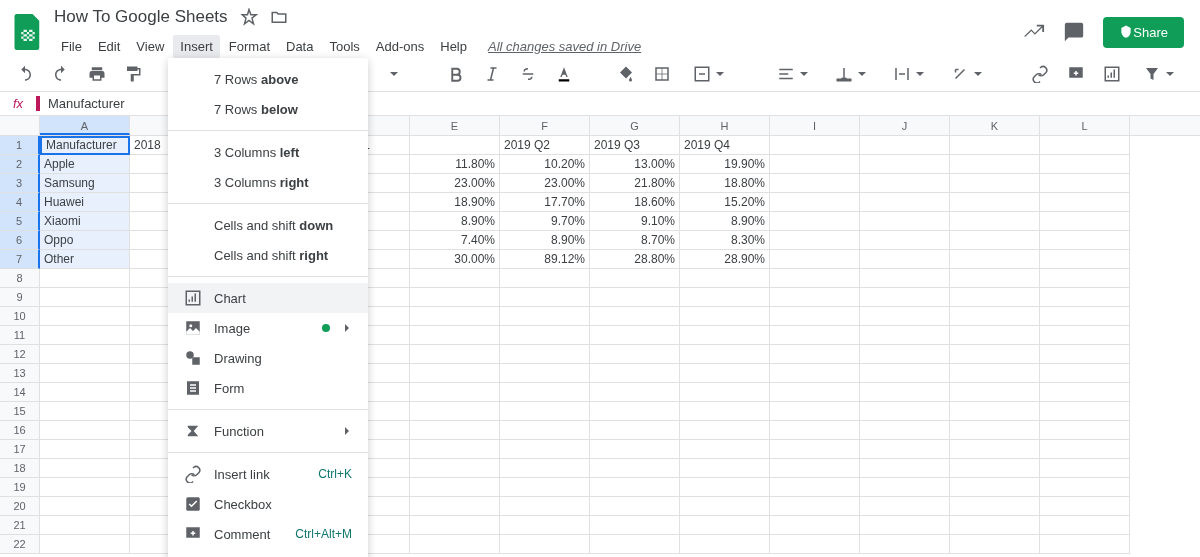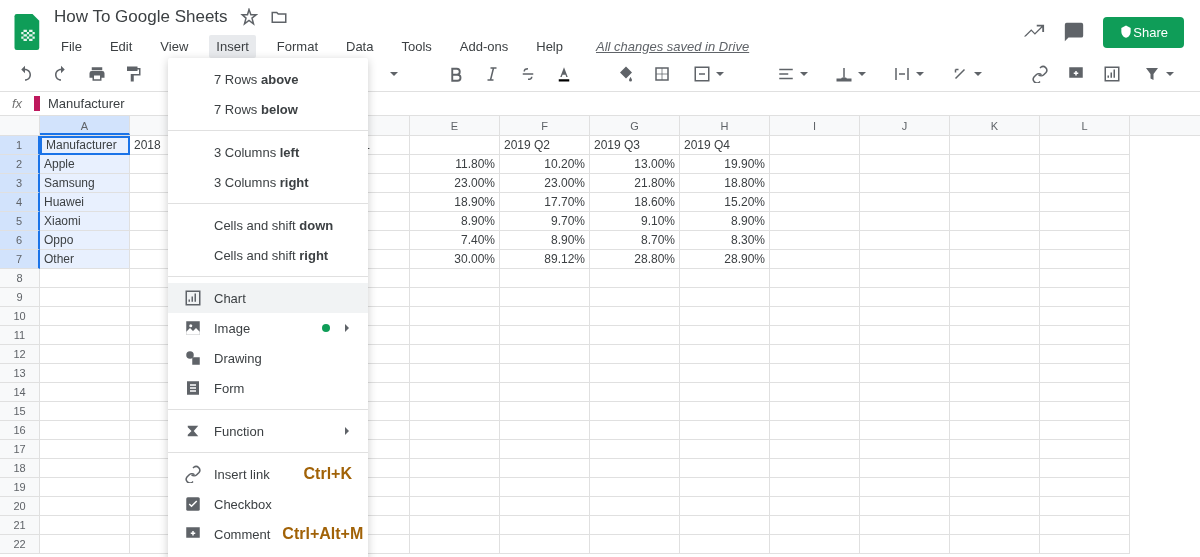--- a/index.html
+++ b/index.html
@@ -6,40 +6,40 @@
 body { font-family: Arial, sans-serif; font-size: 13px; color: #3c4043; background: #fff; width: 1200px; height: 557px; overflow: hidden; position: relative; }
 
 
 .header { display: flex; align-items: center; padding: 8px 16px 0 12px; height: 56px; }
 .logo { width: 32px; height: 40px; margin-right: 10px; display: flex; align-items: center; justify-content: center; }
 .logo svg { width: 28px; height: 36px; }
 .title-area { flex: 1; }
 .title-row { display: flex; align-items: center; gap: 12px; }
 .doc-title { font-size: 17px; color: #3c4043; }
 .star-icon, .folder-icon { width: 18px; height: 18px; fill: #5f6368; }
-.menu-bar { display: flex; gap: 14px; margin-top: 8px; align-items: center; }
+.menu-bar { display: flex; gap: 2px; margin-top: 8px; align-items: center; }
 .menu-item { padding: 4px 7px; font-size: 13px; color: #3c4043; cursor: pointer; border-radius: 2px; }
 .menu-item.active { background: #e8eaed; }
 .menu-status { margin-left: 12px; color: #5f6368; text-decoration: underline; font-size: 13px; font-style: italic; }
 .header-right { display: flex; align-items: center; gap: 18px; }
 .share-btn { background: #0f9d58; color: #fff; padding: 8px 16px; border-radius: 4px; font-size: 13px; font-weight: 500; display: flex; align-items: center; }
 .header-icon { width: 22px; height: 22px; fill: #5f6368; }
 
 
 .toolbar { display: flex; align-items: center; padding: 6px 16px; border-bottom: 1px solid #e0e0e0; position: relative; gap: 18px; height: 36px; }
 .tb-btn { width: 24px; height: 24px; display: flex; align-items: center; justify-content: center; cursor: pointer; border-radius: 2px; }
 .tb-btn svg { width: 18px; height: 18px; fill: #5f6368; }
 .tb-sep { width: 1px; height: 20px; background: #dadce0; margin: 0 4px; }
 .tb-dropdown { display: flex; align-items: center; gap: 4px; padding: 0 4px; }
 .chev { width: 10px; height: 10px; }
 .toolbar-right { margin-left: auto; }
 
 
 .formula-bar { display: flex; align-items: center; border-bottom: 1px solid #e0e0e0; height: 24px; }
-.fx-label { width: 40px; text-align: center; font-style: italic; color: #737373; font-size: 13px; border-right: 6px solid #be185d; }
+.fx-label { width: 40px; text-align: center; font-style: italic; color: #be185d; font-size: 13px; border-right: 4px solid #be185d; }
 .fx-input { flex: 1; padding: 0 8px; font-size: 13px; color: #3c4043; }
 
 
 .grid { position: relative; }
 .col-headers { display: flex; height: 20px; background: #f8f9fa; border-bottom: 1px solid #e0e0e0; }
 .row-num-header { width: 40px; border-right: 1px solid #e0e0e0; background: #f8f9fa; }
 .col-header { border-right: 1px solid #e0e0e0; text-align: center; font-size: 11px; color: #5f6368; line-height: 20px; }
 .col-header.sel { background: #d2e3fc; border-bottom: 2px solid #1a73e8; }
 .grid-row { display: flex; height: 19px; }
 .row-num { width: 40px; border-right: 1px solid #e0e0e0; border-bottom: 1px solid #e0e0e0; background: #f8f9fa; text-align: center; font-size: 11px; color: #5f6368; line-height: 19px; }
@@ -49,21 +49,21 @@
 .cell.active { border: 2px solid #1a73e8; line-height: 15px; }
 .cell.right { text-align: right; }
 
 
 .dropdown { position: absolute; left: 168px; top: 58px; width: 200px; background: #fff; box-shadow: 0 2px 10px rgba(0,0,0,0.2); border-radius: 2px; z-index: 100; padding: 6px 0; }
 .dd-item { display: flex; align-items: center; padding: 6px 16px; font-size: 13px; color: #3c4043; cursor: pointer; min-height: 30px; gap: 12px; }
 .dd-item:hover, .dd-item.hover { background: #f1f3f4; }
 .dd-icon { width: 18px; height: 18px; fill: #5f6368; flex-shrink: 0; }
 .dd-icon-empty { width: 18px; flex-shrink: 0; }
 .dd-label { flex: 1; }
-.dd-shortcut { font-size: 16px; color: #a16207; font-weight: bold; }
+.dd-shortcut { font-size: 12px; color: #0f766e; }
 .dd-arrow { width: 10px; height: 10px; fill: #5f6368; }
 .dd-sep { height: 1px; background: #e0e0e0; margin: 6px 0; }
 .dd-dot { width: 8px; height: 8px; background: #0f9d58; border-radius: 50%; }
 
 .col-A { width: 90px; }
 .col-B { width: 100px; }
 .col-C { width: 90px; }
 .col-D { width: 90px; }
 .col-E { width: 90px; }
 .col-F { width: 90px; }

